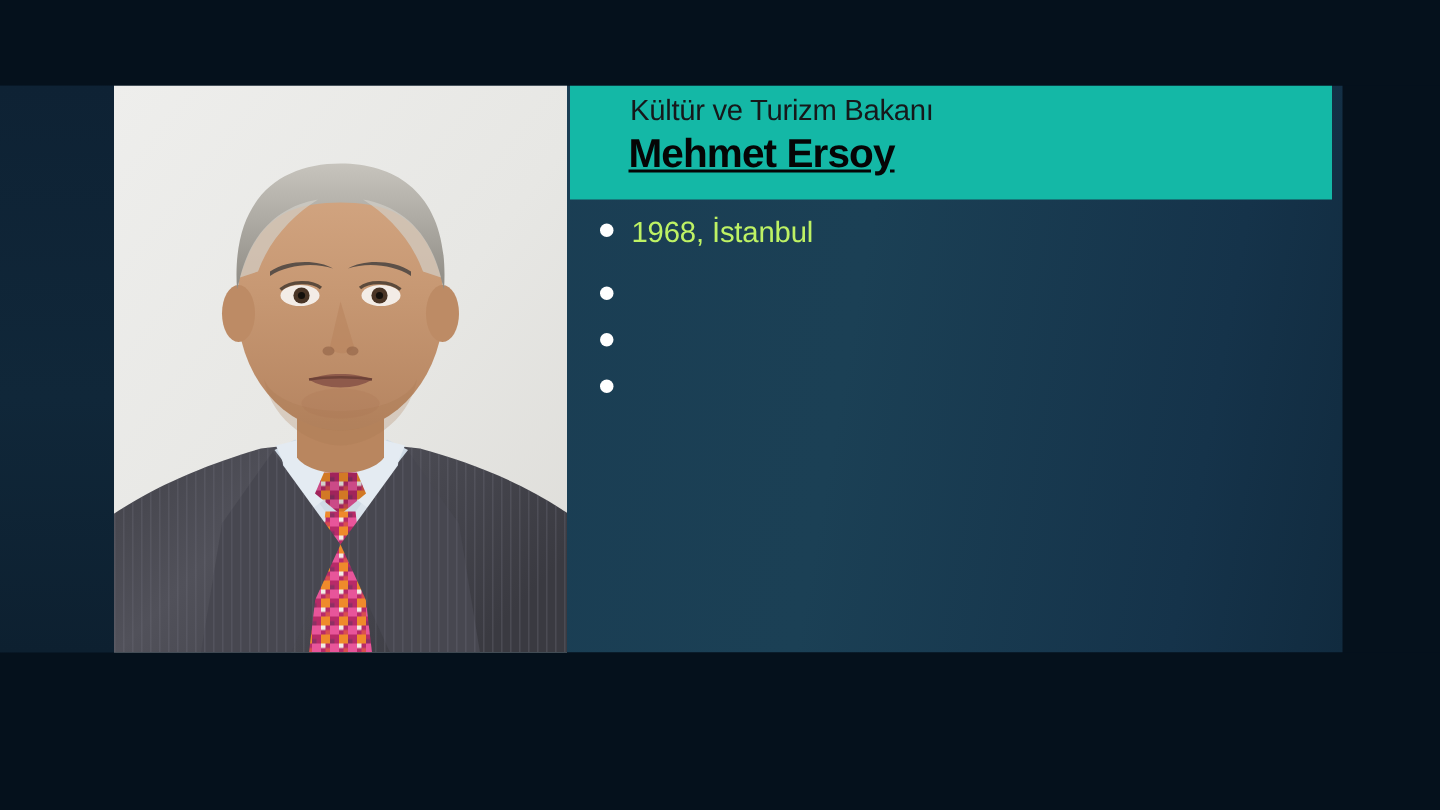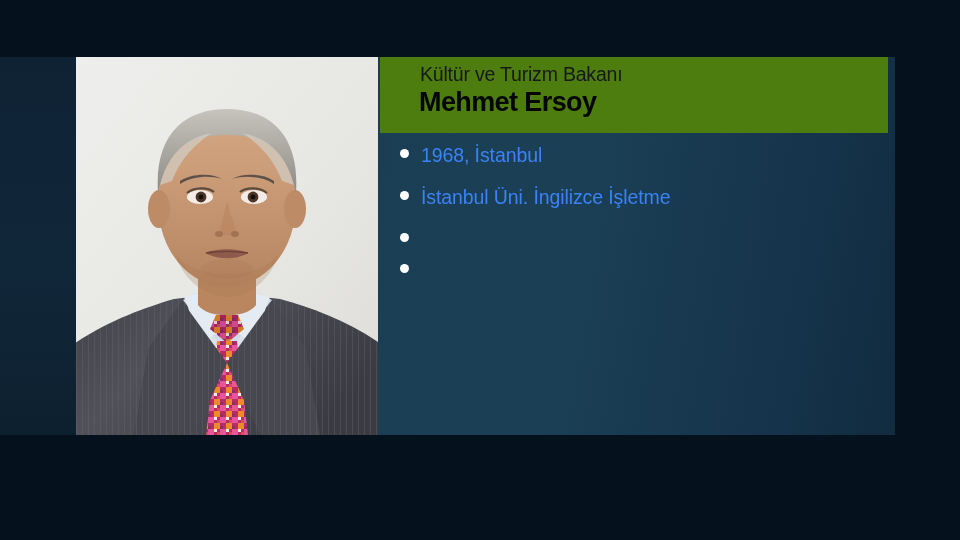--- a/index.html
+++ b/index.html
@@ -59,21 +59,21 @@
   }
   #photo svg { display: block; }
 
   
   #name-header {
     position: absolute;
     left: 380px;
     top: 57px;
     width: 508px;
     height: 76px;
-    background: #4d7c0f;
+    background: #14b8a6;
     overflow: hidden;
     z-index: 25;
   }
   #role-title {
     position: absolute;
     left: 40px;
     top: 6px;
     font-size: 19.5px;
     font-weight: 500;
     color: #16181a;
@@ -82,20 +82,21 @@
   }
   #person-name {
     position: absolute;
     left: 39px;
     top: 30px;
     font-size: 27px;
     font-weight: bold;
     color: #050505;
     letter-spacing: -0.6px;
     white-space: nowrap;
+    text-decoration: underline;
   }
 
   
   #facts {
     position: absolute;
     left: 400px;
     top: 141px;
     width: 470px;
     z-index: 26;
   }
@@ -111,21 +112,21 @@
     height: 9px;
     border-radius: 50%;
     background: #ffffff;
     margin-top: 8px;
     margin-right: 12px;
   }
   .fact-text {
     flex: 1 1 auto;
     font-size: 19.5px;
     line-height: 28px;
-    color: #3b82f6;
+    color: #bef264;
     letter-spacing: -0.1px;
     max-width: 300px;
   }
   .fact-row.wide .fact-text { max-width: 330px; }
 </style>
 </head>
 <body>
 
 <div id="stage">
 
@@ -236,21 +237,20 @@
     <div id="person-name">Mehmet Ersoy</div>
   </div>
 
   <div id="facts">
     <div class="fact-row">
       <span class="fact-bullet"></span>
       <span class="fact-text">1968, İstanbul</span>
     </div>
     <div class="fact-row wide">
       <span class="fact-bullet"></span>
-      <span class="fact-text">İstanbul Üni. İngilizce İşletme</span>
     </div>
     <div class="fact-row">
       <span class="fact-bullet"></span>
     </div>
     <div class="fact-row wide">
       <span class="fact-bullet"></span>
     </div>
   </div>
 
   <div class="letterbox top"></div>

